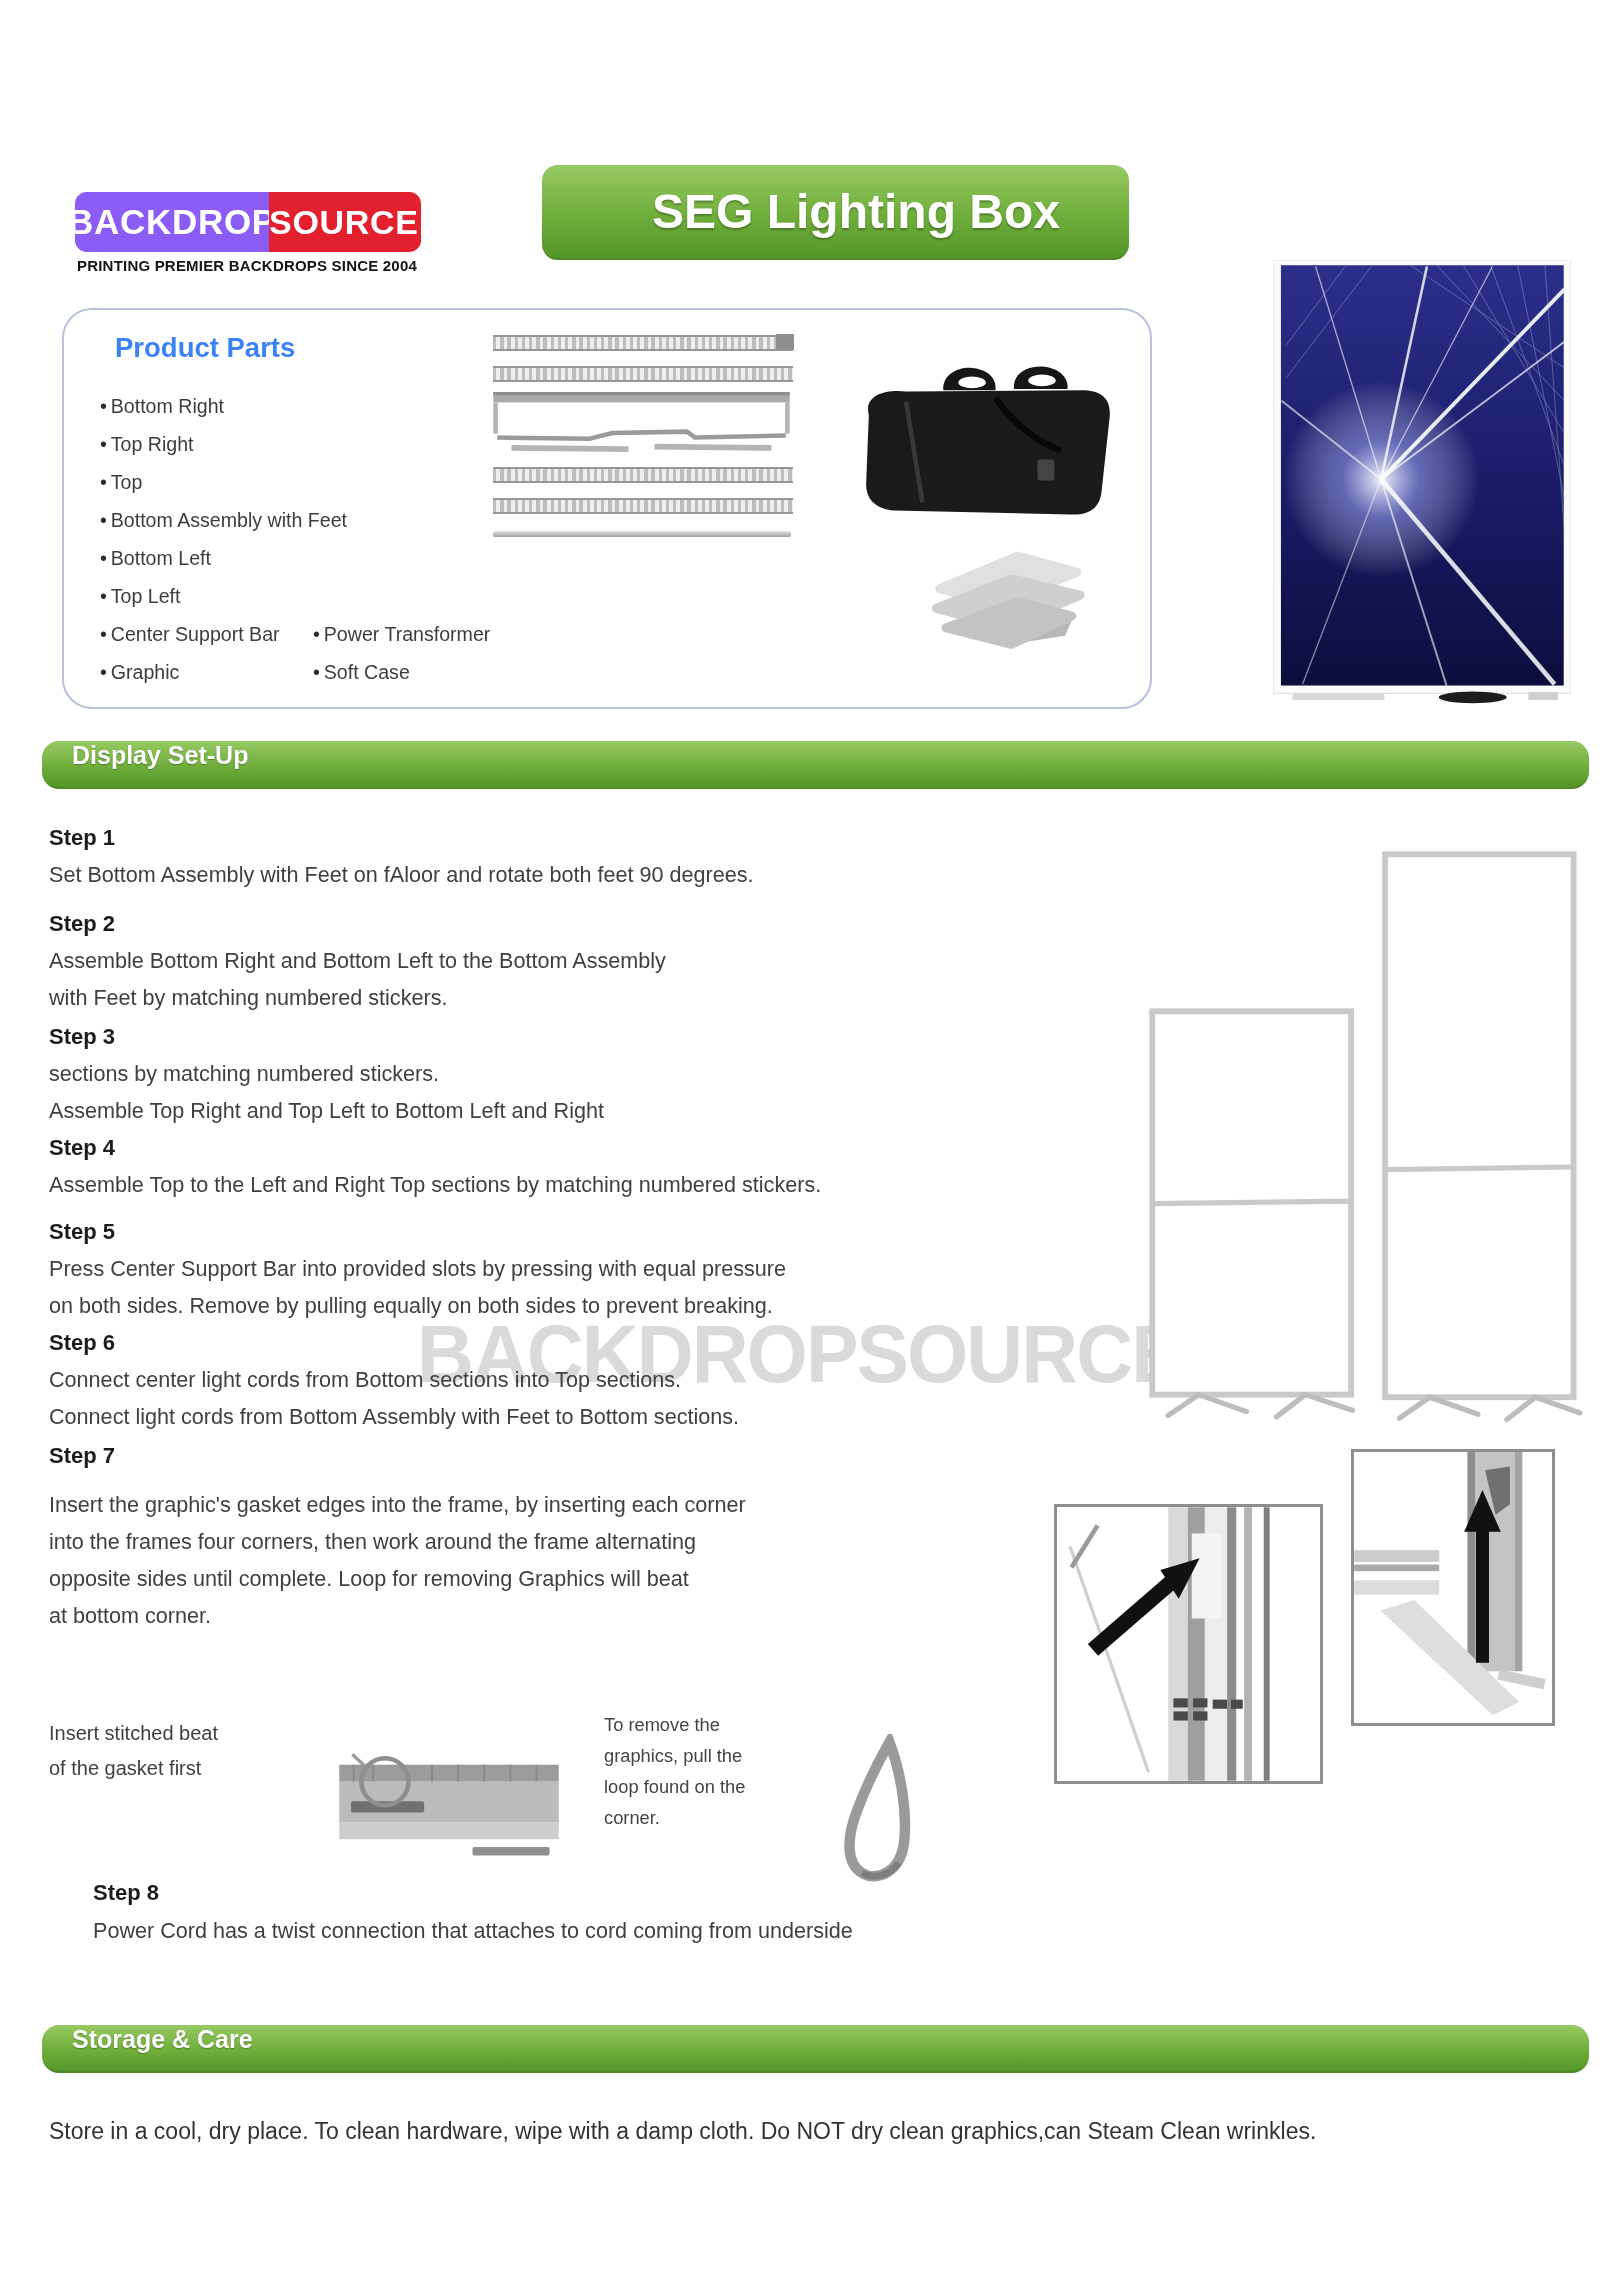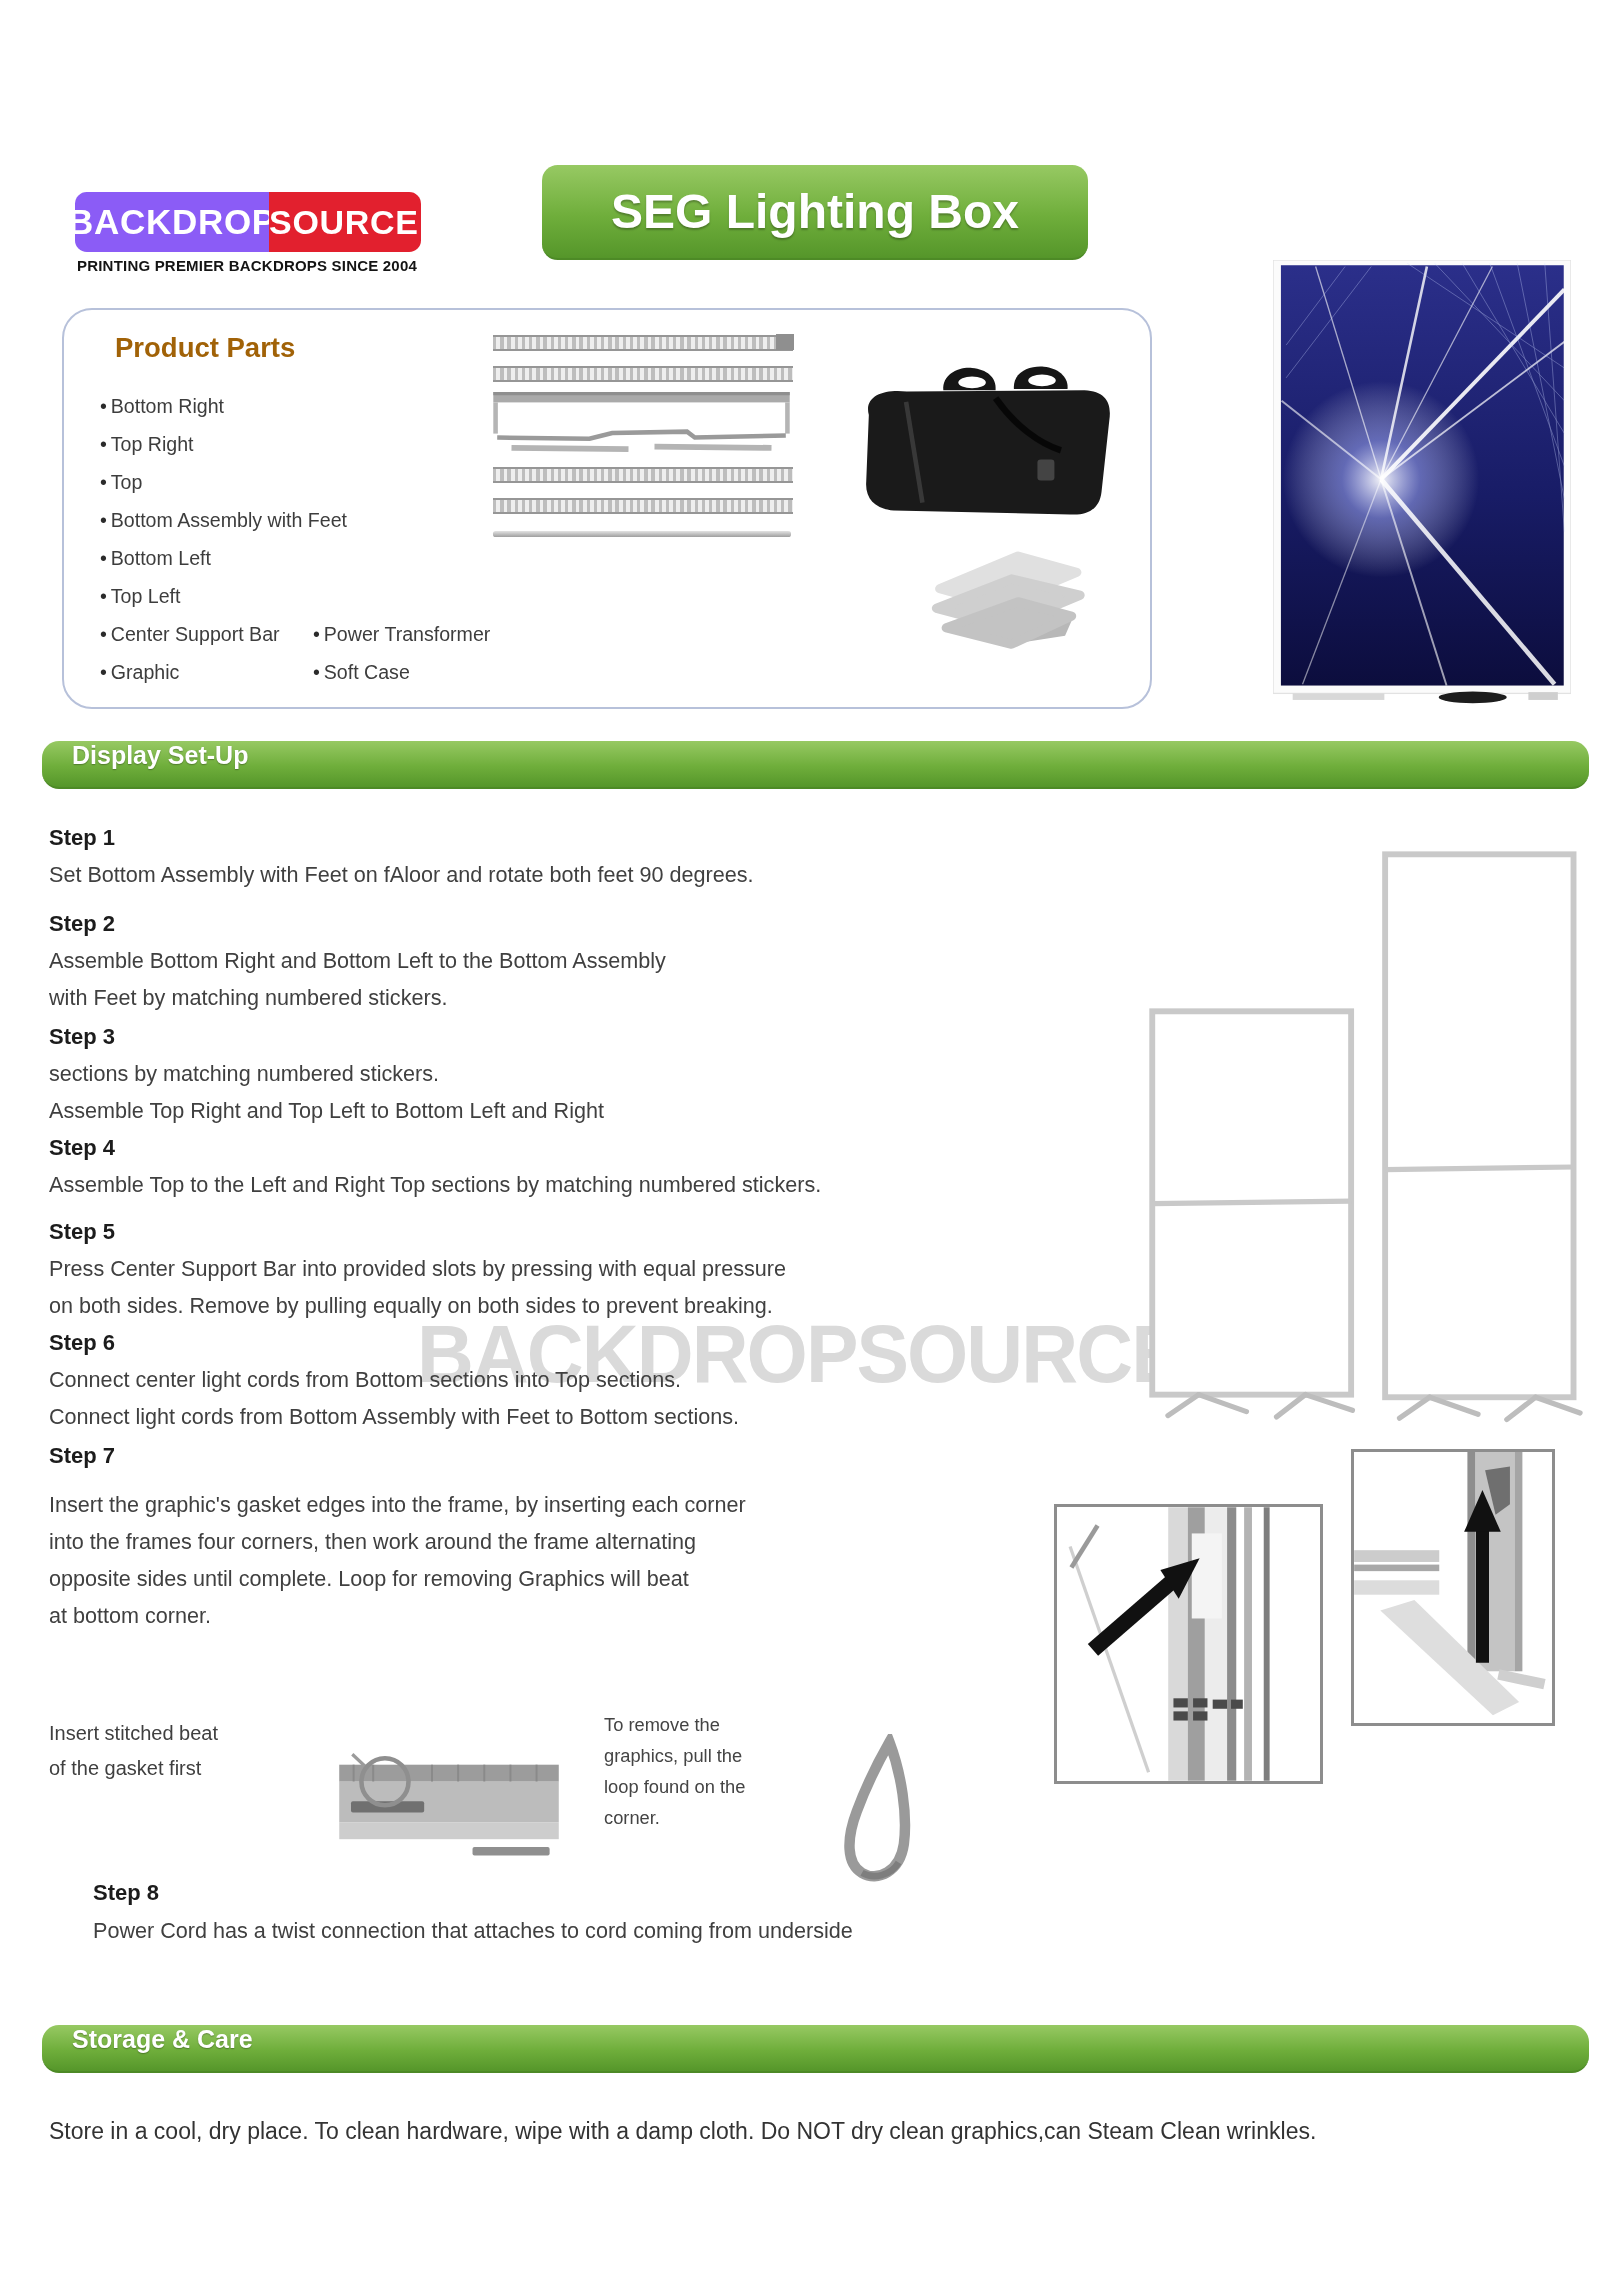--- a/index.html
+++ b/index.html
@@ -13,31 +13,31 @@
     border-radius:11.8px 0 0 11.8px;color:#fff;font-weight:bold;font-size:35px;
     display:flex;align-items:center;justify-content:center;letter-spacing:0.7px;z-index:2;}
   .logo-red{left:269px;top:192px;width:152px;height:60px;background:#e2202e;
     border-radius:0 11.8px 11.8px 0;color:#fff;font-weight:bold;font-size:34px;
     display:flex;align-items:center;justify-content:flex-start;letter-spacing:0.7px;z-index:2;}
   .tagline{left:73px;top:257px;width:348px;text-align:center;font-size:15px;
     font-weight:600;color:#141414;letter-spacing:0.2px;z-index:2;}
   
   .banner{left:542px;top:165px;width:546px;height:93px;border-radius:15.7px;
     background:linear-gradient(180deg,#a2d briefly) ;z-index:2;}
-  .banner, .gbar{background:linear-gradient(180deg,#97c963 0%,#6fae3b 55%,#55962a 100%);}
+  .banner, .gbar{background:linear-gradient(180deg,#97c963 0%,#6fae3b 55%,#55962a 100%);padding-left:41px;}
   .banner{display:flex;align-items:center;justify-content:center;color:#fff;
     font-size:48px;font-weight:bold;text-shadow:0 2px 2px rgba(0,0,0,.28);
     border-bottom:2.6px solid #4d8a26;}
   .gbar{height:48px;width:1547px;left:42px;color:#fff;font-size:25px;font-weight:bold;
     display:flex;align-items:flex-start;padding-left:30px;box-sizing:border-box;
     text-shadow:0 1.3px 1.3px rgba(0,0,0,.3);border-bottom:2px solid #4d8a26;z-index:2;border-radius:17px;}
   
   .panel{left:62px;top:308px;width:1086px;height:397px;background:#fff;
     border:2.6px solid #b7c1da;border-radius:30px;z-index:2;}
-  .panel-title{left:51px;top:22px;font-size:27.5px;font-weight:bold;color:#a16207;}
+  .panel-title{left:51px;top:22px;font-size:27.5px;font-weight:bold;color:#3b82f6;}
   .prow{position:absolute;left:36px;font-size:19.6px;color:#3d3d3d;white-space:nowrap;}
   .prow .cell{position:absolute;white-space:nowrap;}
   .prow .c1{left:0;}
   .prow .c2{left:213px;}
   .cell::before{content:"\2022";margin-right:3.9px;color:#2b2b2b;}
   .bar-r{position:absolute;left:429px;width:300px;height:15.7px;box-sizing:border-box;
     background:repeating-linear-gradient(90deg,#bdbdbd 0 3.3px,#eeeeee 3.3px 7.2px);
     border-top:2.6px solid #969696;border-bottom:2.6px solid #969696;}
   .bar-cap{position:absolute;right:-1.3px;top:-2.6px;width:18.3px;height:15.7px;background:#8f8f8f;}
   .bar-thin{position:absolute;left:429px;width:298px;height:5.9px;border-radius:2.6px;

